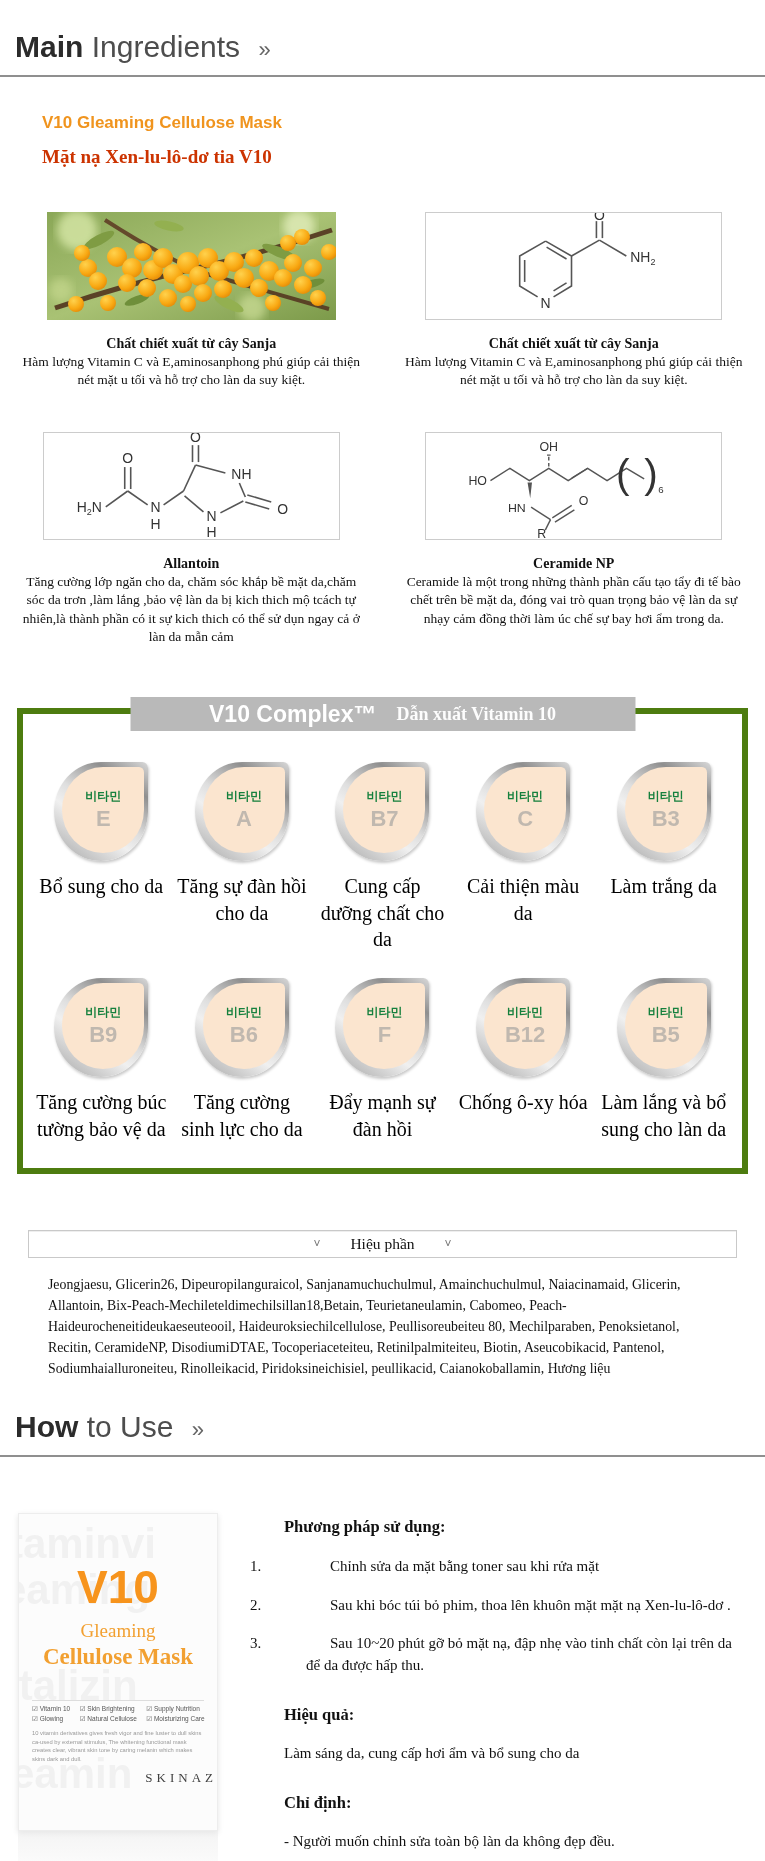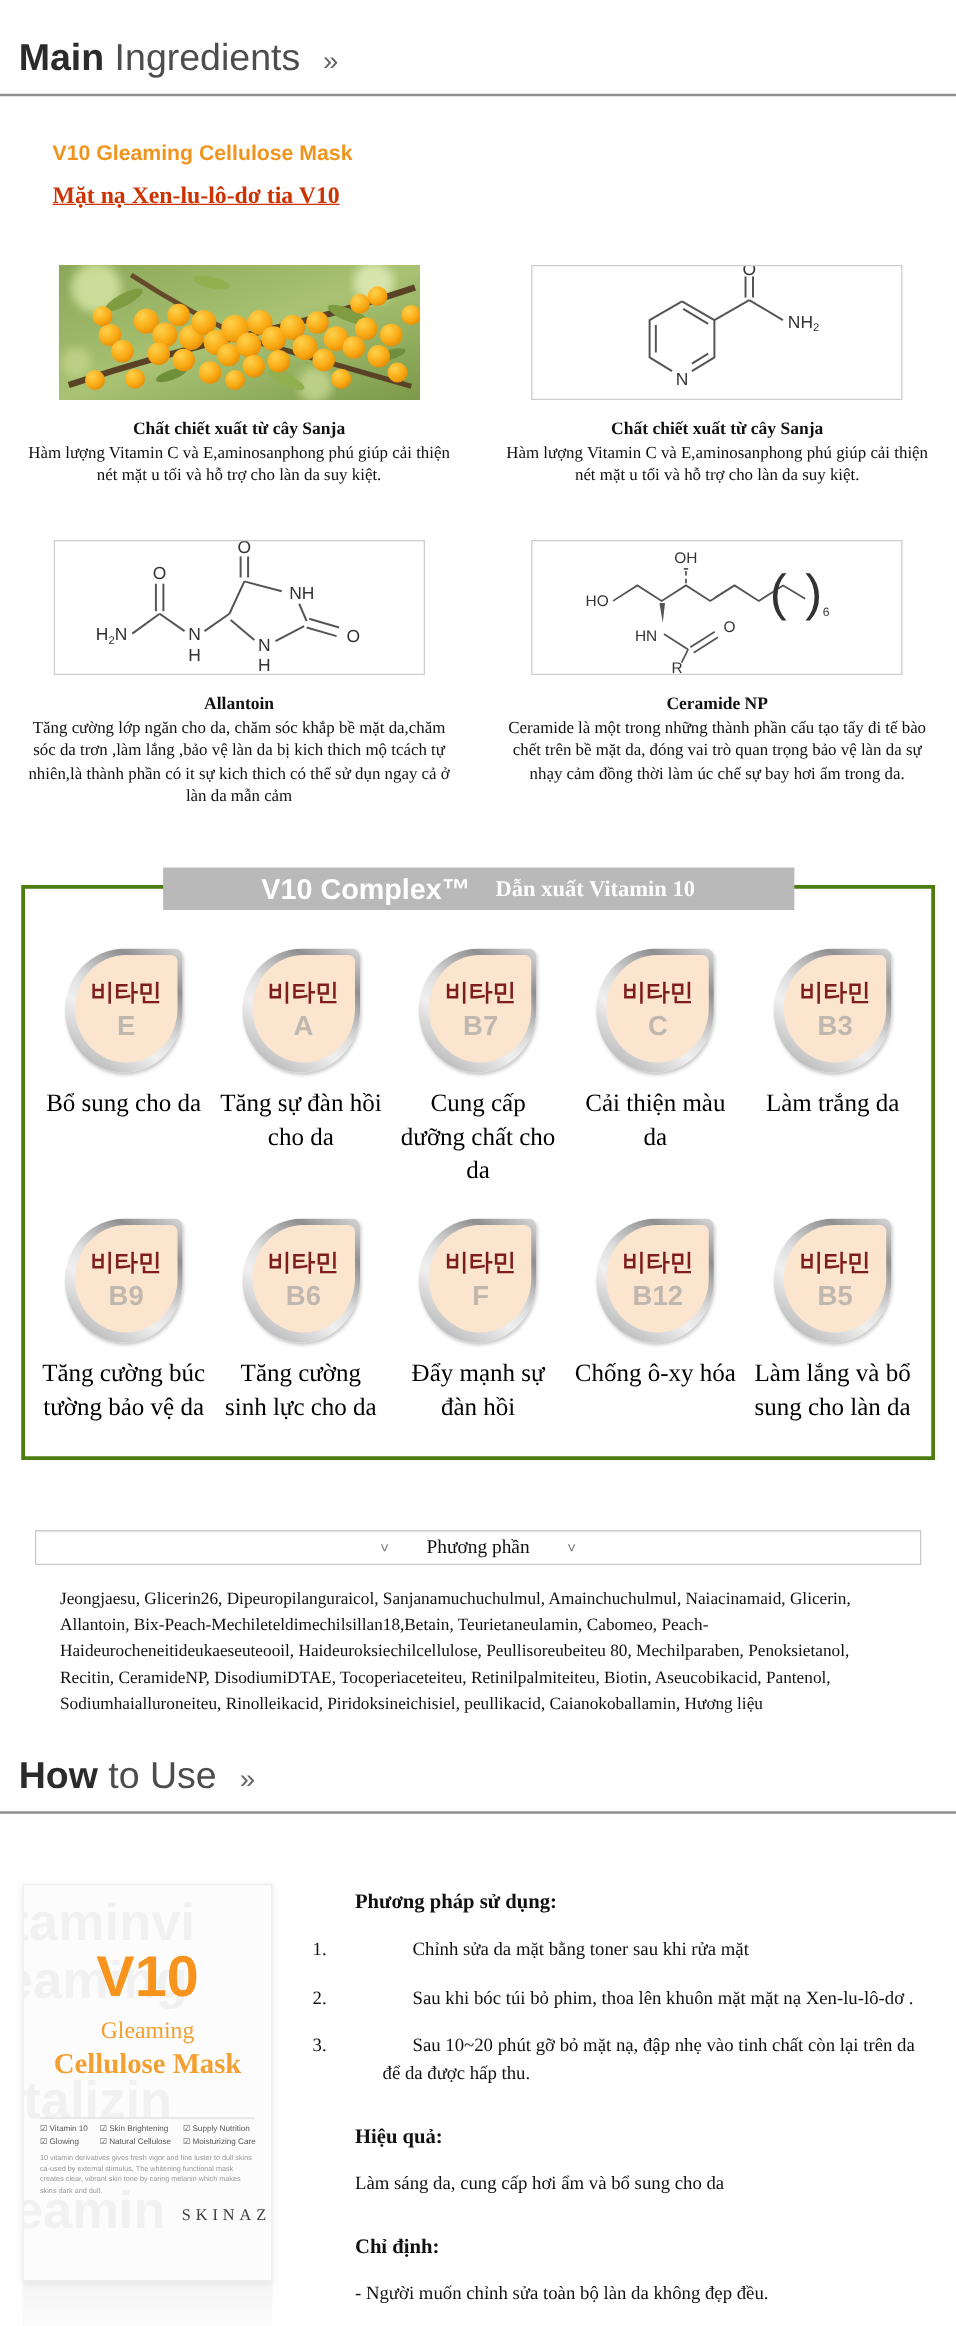--- a/index.html
+++ b/index.html
@@ -8,46 +8,46 @@
 
   
   .sec-head { padding:30px 0 6px 15px; font-family:"Liberation Sans", sans-serif; font-size:30px; line-height:1.1; color:#3c3c3c; }
   .sec-head .bold { font-weight:bold; color:#2b2b2b; }
   .sec-head .light { font-weight:normal; color:#4d4d4d; }
   .sec-head .arrow { font-size:22px; color:#666; margin-left:10px; }
   .rule { border:none; border-top:2px solid #8f8f8f; margin-top:6px; }
 
   
   .pt-en { margin:36px 16px 0 42px; font-family:"Liberation Sans", sans-serif; font-weight:bold; font-size:17px; color:#f0941e; }
-  .pt-vi { margin:13px 0 0 42px; font-weight:bold; font-size:19px; color:#cc3300;text-decoration:underline; }
+  .pt-vi { margin:13px 0 0 42px; font-weight:bold; font-size:19px; color:#cc3300; }
 
   
   .cards { display:grid; grid-template-columns:1fr 1fr; margin-top:44px; }
   .cards.row2 { margin-top:42px; }
   .card { text-align:center; }
   .media { width:289px; height:108px; margin:0 auto; display:block; }
   .media.boxed { width:297px; border:1px solid #ccc; background:#fff; display:flex; align-items:center; justify-content:center; }
   .media.boxed svg { width:100%; height:100%; }
   .card-caption { margin:14px auto 0; width:345px; font-size:13.5px; line-height:1.36; }
   .card-title { font-weight:bold; font-size:14px; }
 
   
-  .complex-box { margin:62px 17px 0; border:3px solid #4d7c0f; position:relative; }
+  .complex-box { margin:62px 17px 0; border:6px solid #4d7c0f; position:relative; }
   .complex-bar { position:absolute; top:-17px; left:50%; transform:translateX(-50%); width:505px; height:34px;
                  background:#b9b9b9; display:flex; align-items:center; justify-content:center; gap:20px; }
   .complex-title { font-family:"Liberation Sans", sans-serif; font-weight:bold; font-size:23px; color:#fff; }
   .complex-sub { font-weight:bold; font-size:18px; color:#fdfdfd; }
   .complex-grid { display:grid; grid-template-columns:repeat(5,1fr); row-gap:26px; padding:48px 8px 26px; }
   .badge-cell { text-align:center; }
   .badge { width:94px; height:99px; margin:0 auto; position:relative; border-radius:50% 6% 50% 50%;
            background:linear-gradient(215deg,#d9d9d9 0%,#8f8f8f 22%,#dedede 48%,#f0f0f0 62%,#a3a3a3 100%);
            box-shadow:1px 2px 3px rgba(0,0,0,0.22); }
   .badge-inner { position:absolute; left:8px; top:5px; right:4px; bottom:8px; background:#fbe5cf;
                  border-radius:50% 6% 50% 50%; display:flex; flex-direction:column; align-items:center; justify-content:center; }
-  .badge-kr { font-family:Liberation Mono, monospace; font-weight:bold; font-size:19px; color:#7f1d1d; }
+  .badge-kr { font-family:Liberation Mono, monospace; font-weight:bold; font-size:12px; color:#15803d; }
   .badge-letter { font-family:"Liberation Sans", sans-serif; font-weight:bold; font-size:22px; color:#c0b8af; margin-top:1px; }
   .badge-label { margin:12px auto 0; width:132px; font-size:20px; line-height:1.32; color:#000; }
 
   
   .tp-bar { margin:56px 28px 0; border:1px solid #c9c9c9; box-shadow:inset 0 1px 0 #eee; background:#fff;
             padding:4px 0; display:flex; align-items:center; justify-content:center; gap:30px; font-size:15.5px; cursor:pointer; }
   .tp-chev { font-family:"Liberation Sans", sans-serif; font-size:12px; color:#777; }
   .ing { margin:17px 48px 0; font-size:13.8px; line-height:1.52; }
 
   
@@ -356,21 +356,21 @@
           <span class="badge-letter">B5</span>
         </div>
           </div>
         <div class="badge-label">Làm lắng và bổ sung cho làn da</div>
       </div>
     </div>
   </div>
 
   <div class="tp-bar">
     <span class="tp-chev">˅</span>
-    <span class="tp-title">Phương phần</span>
+    <span class="tp-title">Hiệu phần</span>
     <span class="tp-chev">˅</span>
   </div>
   <div class="ing">Jeongjaesu, Glicerin26, Dipeuropilanguraicol, Sanjanamuchuchulmul, Amainchuchulmul, Naiacinamaid, Glicerin, Allantoin, Bix-Peach-Mechileteldimechilsillan18,Betain, Teurietaneulamin, Cabomeo, Peach-Haideurocheneitideukaeseuteooil, Haideuroksiechilcellulose, Peullisoreubeiteu 80, Mechilparaben, Penoksietanol, Recitin, CeramideNP, DisodiumiDTAE, Tocoperiaceteiteu, Retinilpalmiteiteu, Biotin, Aseucobikacid, Pantenol, Sodiumhaialluroneiteu, Rinolleikacid, Piridoksineichisiel, peullikacid, Caianokoballamin, Hương liệu</div>
 
   <div class="sec-head">
     <span class="bold">How</span>
     <span class="light">to Use</span>
     <span class="arrow">»</span>
   </div>
   <hr class="rule">

